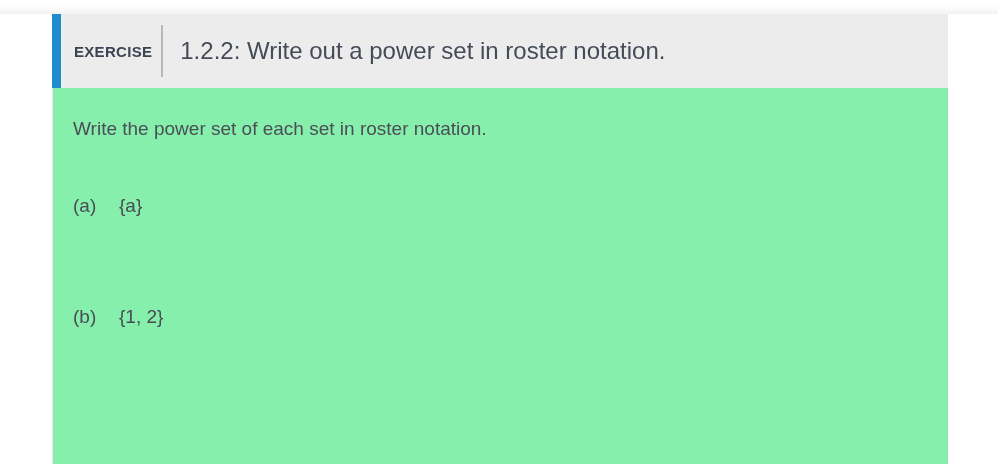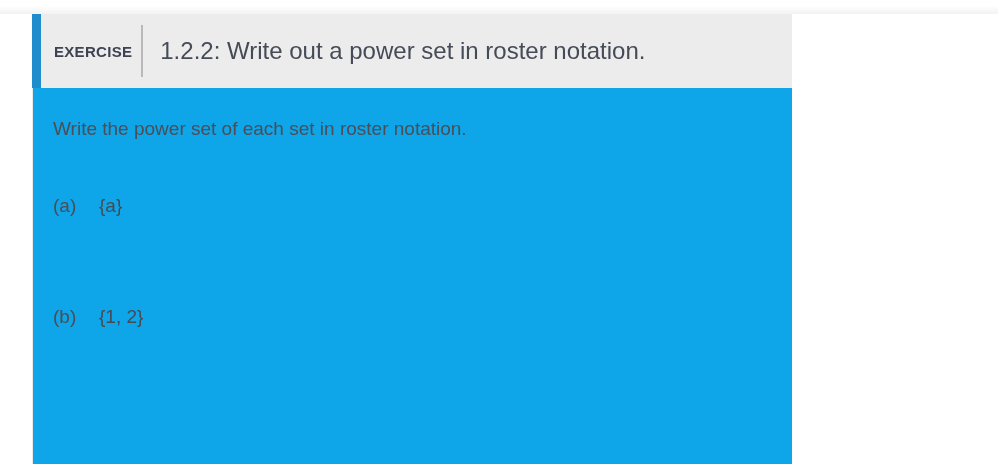--- a/index.html
+++ b/index.html
@@ -20,22 +20,22 @@
   .top-shadow {
     position: absolute;
     top: 0; left: 0;
     width: 998px;
     height: 14px;
     background: linear-gradient(to bottom, #ffffff 0%, #ffffff 40%, #f2f2f2 100%);
   }
   .exercise {
     position: absolute;
     top: 14px;
-    left: 32px;
-    width: 760px;
+    left: 52px;
+    width: 896px;
   }
   .exercise-header {
     display: flex;
     align-items: center;
     height: 74px;
     background: #ececec;
     border-left: 9px solid #1f8ccc;
     padding-left: 13px;
   }
   .exercise-label {
@@ -52,21 +52,21 @@
     margin-left: 9px;
     margin-right: 17px;
     flex: 0 0 auto;
   }
   .exercise-title {
     font-size: 24px;
     color: #454b57;
     white-space: nowrap;
   }
   .exercise-body {
-    background: #0ea5e9;
+    background: #86efac;
     border-left: 1px solid #e9e9e9;
     min-height: 376px;
     padding: 30px 20px 0 20px;
   }
   .prompt {
     font-size: 19px;
     color: #4a4e57;
     line-height: 22px;
   }
   .part-row {

